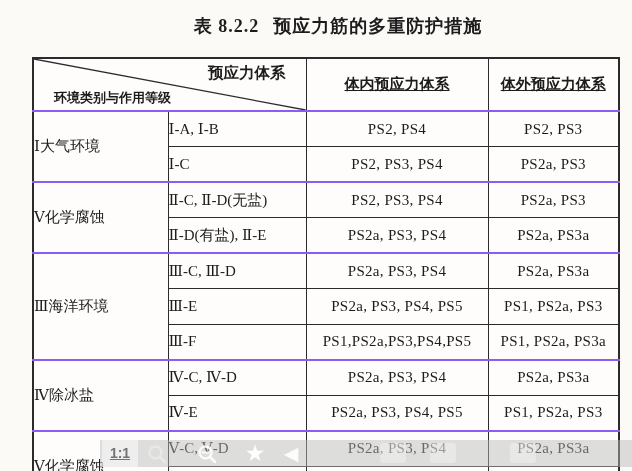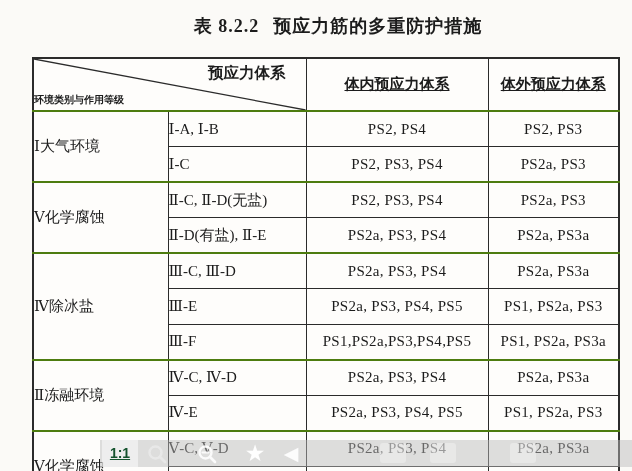--- a/index.html
+++ b/index.html
@@ -17,34 +17,34 @@
             table-layout:fixed;width:586px;background:#fefdfb;}
   table.std{border:2px solid #2b2b2b;}
   table.std th,table.std td{border:1.4px solid #2b2b2b;padding:0;
             font-size:15px;line-height:1.1;overflow:hidden;white-space:nowrap;}
   table.std th{font-weight:bold;}
   tr.hdr{height:53px;}
   tr.body-row{height:35.5px;}
   td.env{vertical-align:middle;font-size:15.5px;}
   td.grade{text-align:left;padding-left:9px;vertical-align:middle;font-size:14.5px;}
   td.ps{text-align:center;padding-left:11px;vertical-align:middle;letter-spacing:.3px;}
-  tr.group-start td{border-top:2px solid #4d7c0f;}
+  tr.group-start td{border-top:2px solid #8b5cf6;}
 
   
   th.diag{position:relative;}
   th.diag svg{position:absolute;inset:0;width:100%;height:100%;}
   th.diag .diag-top{position:absolute;top:5px;right:20px;font-size:15.5px;}
-  th.diag .diag-bottom{position:absolute;bottom:5px;left:0;font-size:10px;}
+  th.diag .diag-bottom{position:absolute;bottom:5px;left:20px;font-size:13px;}
   th.colhead{text-align:center;vertical-align:middle;font-size:15.5px;text-decoration:underline;}
 
   
   .toolbar{position:absolute;left:100px;top:440px;width:532px;height:27px;
            background:rgba(185,185,185,.48);}
   .zoom-level{position:absolute;left:2px;top:0;width:36px;height:27px;
-              background:rgba(255,255,255,.5);color:#14532d;font-weight:bold;
+              background:rgba(255,255,255,.5);color:#737373;font-weight:bold;
               font-size:14px;text-align:center;line-height:26px;
               font-family:"Liberation Sans",sans-serif;text-decoration:underline;}
   .tb-icon{position:absolute;top:0;height:27px;display:flex;align-items:center;justify-content:center;}
   .icon-zoom-in{left:45px;width:24px;opacity:.35;}
   .icon-zoom-out{left:95px;width:24px;opacity:.9;}
   .icon-star{left:141px;width:28px;color:rgba(255,255,255,.95);font-size:23px;
              font-family:"DejaVu Sans",sans-serif;line-height:27px;}
   .icon-prev{left:179px;width:24px;color:rgba(255,255,255,.9);font-size:19px;
              font-family:"DejaVu Sans",sans-serif;line-height:27px;}
   .faint-btn{position:absolute;top:3px;height:20px;width:26px;border-radius:3px;
@@ -99,38 +99,38 @@
       <td class="ps">PS2, PS3, PS4</td>
       <td class="ps">PS2a, PS3</td>
     </tr>
     <tr class="body-row">
       <td class="grade">Ⅱ-D(有盐), Ⅱ-E</td>
       <td class="ps">PS2a, PS3, PS4</td>
       <td class="ps">PS2a, PS3a</td>
     </tr>
 
     <tr class="body-row group-start">
-      <td class="env" rowspan="3">Ⅳ除冰盐</td>
+      <td class="env" rowspan="3">Ⅲ海洋环境</td>
       <td class="grade">Ⅲ-C, Ⅲ-D</td>
       <td class="ps">PS2a, PS3, PS4</td>
       <td class="ps">PS2a, PS3a</td>
     </tr>
     <tr class="body-row">
       <td class="grade">Ⅲ-E</td>
       <td class="ps">PS2a, PS3, PS4, PS5</td>
       <td class="ps">PS1, PS2a, PS3</td>
     </tr>
     <tr class="body-row">
       <td class="grade">Ⅲ-F</td>
       <td class="ps">PS1,PS2a,PS3,PS4,PS5</td>
       <td class="ps">PS1, PS2a, PS3a</td>
     </tr>
 
     <tr class="body-row group-start">
-      <td class="env" rowspan="2">Ⅱ冻融环境</td>
+      <td class="env" rowspan="2">Ⅳ除冰盐</td>
       <td class="grade">Ⅳ-C, Ⅳ-D</td>
       <td class="ps">PS2a, PS3, PS4</td>
       <td class="ps">PS2a, PS3a</td>
     </tr>
     <tr class="body-row">
       <td class="grade">Ⅳ-E</td>
       <td class="ps">PS2a, PS3, PS4, PS5</td>
       <td class="ps">PS1, PS2a, PS3</td>
     </tr>
 

